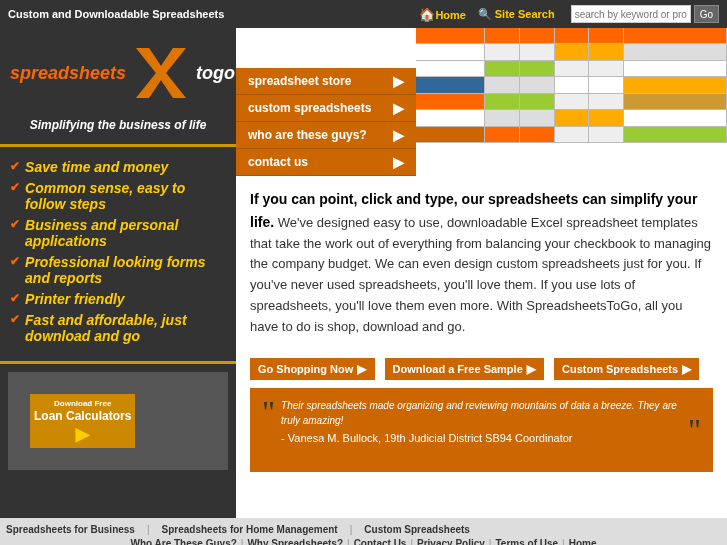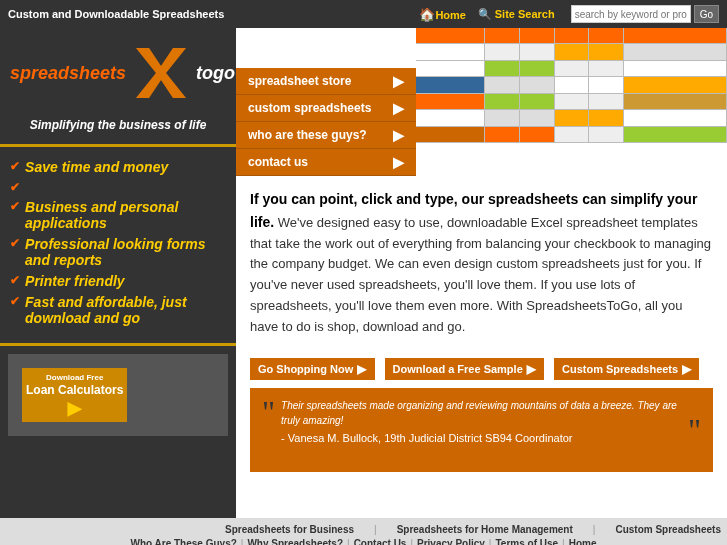--- a/index.html
+++ b/index.html
@@ -31,21 +31,21 @@
     .logo-text-left { color: #ff6600; font-size: 18px; font-weight: bold; font-style: italic; }
     .logo-x { width: 60px; height: 60px; position: relative; margin: 0 5px; }
     .logo-x svg { width: 60px; height: 60px; }
     .logo-text-right { color: #fff; font-size: 18px; font-weight: bold; font-style: italic; }
     .tagline { color: #fff; font-size: 12px; font-weight: bold; text-align: center; padding: 5px 10px 12px; font-style: italic; }
     .divider-gold { height: 3px; background: #cc9900; }
     .checklist { padding: 12px 10px; }
     .checklist-item { display: flex; align-items: flex-start; gap: 5px; margin-bottom: 5px; }
     .check-mark { color: #ff6600; font-size: 12px; font-weight: bold; flex-shrink: 0; }
     .check-text { color: #ffcc00; font-size: 14px; font-weight: bold; font-style: italic; }
-    .loan-calc-section { background: #555; margin: 8px; padding: 14px; display: flex; align-items: flex-start; gap: 8px; }
+    .loan-calc-section { background: #555; margin: 8px; padding: 22px; display: flex; align-items: flex-start; gap: 8px; }
     .loan-icon { background: #cc8800; color: #fff; font-size: 8px; font-weight: bold; text-align: center; padding: 5px 4px; min-width: 50px; }
     .loan-text { color: #fff; font-size: 10px; line-height: 1.5; }
 
     
     .right-content { flex: 1; }
 
     
     .nav-menu { background: #cc6600; }
     .nav-item { display: flex; align-items: center; padding: 5px 12px; border-bottom: 1px solid #aa5500; cursor: pointer; }
     .nav-label { color: #fff; font-size: 12px; font-weight: bold; flex: 1; }
@@ -61,21 +61,21 @@
     .cta-btn { background: #cc6600; color: #fff; font-size: 11px; font-weight: bold; padding: 4px 8px; cursor: pointer; display: flex; align-items: center; gap: 4px; text-decoration: none; }
     .cta-btn-arrow { color: #fff; font-size: 12px; }
 
     
     .testimonial { background: #cc6600; margin: 0 14px 8px; padding: 10px 12px; display: flex; gap: 6px; }
     .quote-text { color: #fff; font-size: 10px; font-style: italic; line-height: 1.5; }
     .quote-attr { color: #fff; font-size: 11px; margin-top: 4px; }
 
     
     .footer { background: #ddd; padding: 6px; text-align: center; }
-    .footer-links { display: flex; justify-content: flex-end; flex-wrap: wrap; gap: 20px; font-size: 10px; color: #333; margin-bottom: 3px; }
+    .footer-links { display: flex; justify-content: flex-start; flex-wrap: wrap; gap: 12px; font-size: 10px; color: #333; margin-bottom: 3px; }
     .footer-links a { color: #333; text-decoration: none; font-weight: bold; }
     .footer-links span { color: #999; }
     .footer-row2 { display: flex; justify-content: center; flex-wrap: wrap; gap: 4px; font-size: 10px; color: #333; margin-bottom: 4px; }
     .footer-row2 a { color: #333; text-decoration: none; font-weight: bold; }
 
     
     .ss-preview-grid {
       width: 100%;
       height: 115px;
       display: flex;
@@ -129,20 +129,21 @@
     <div class="tagline">Simplifying the business of life</div>
     <div class="divider-gold"></div>
 
     <div class="checklist">
       <div class="checklist-item">
         <span class="check-mark">✔</span>
         <span class="check-text">Save time and money</span>
       </div>
       <div class="checklist-item">
         <span class="check-mark">✔</span>
+        <span class="check-text">Common sense, easy to follow steps</span>
       </div>
       <div class="checklist-item">
         <span class="check-mark">✔</span>
         <span class="check-text">Business and personal applications</span>
       </div>
       <div class="checklist-item">
         <span class="check-mark">✔</span>
         <span class="check-text">Professional looking forms and reports</span>
       </div>
       <div class="checklist-item">

